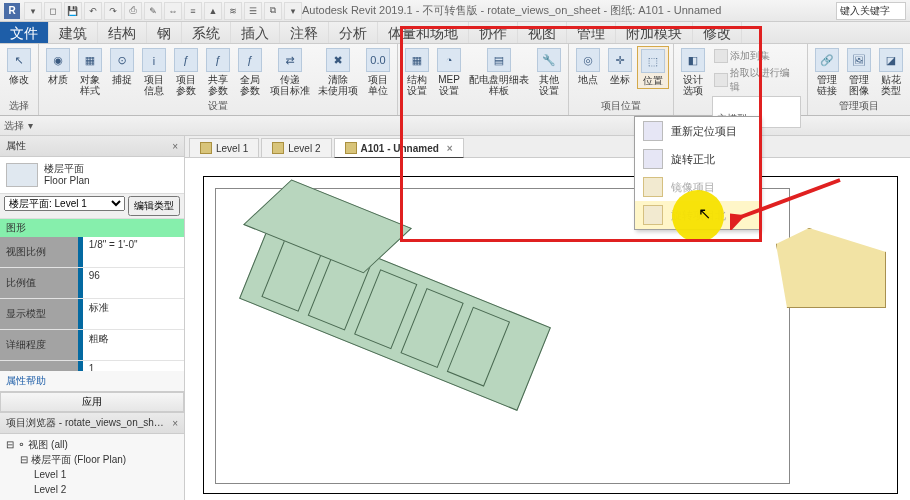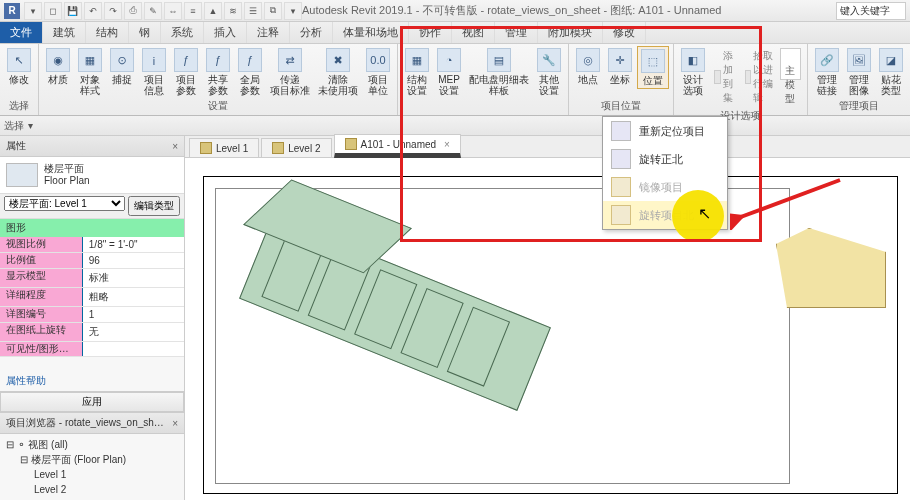--- a/index.html
+++ b/index.html
@@ -8,35 +8,35 @@
 
 .titlebar { height: 22px; background: linear-gradient(#f5f5f5,#e8e8e8); border-bottom: 1px solid #ccc; display: flex; align-items: center; padding: 0 4px; }
 .revit-icon { width: 16px; height: 16px; background: #4a6da7; color: #fff; font-weight: bold; font-size: 10px; display: flex; align-items: center; justify-content: center; margin-right: 4px; }
 .qat { display: flex; gap: 2px; }
 .qat-btn { width: 18px; height: 18px; background: #f0f0f0; border: 1px solid #ddd; display: flex; align-items: center; justify-content: center; font-size: 9px; color: #555; }
 .title-center { flex: 1; text-align: left; font-size: 11px; color: #666; }
 .title-right { width: 70px; height: 18px; background: #fff; border: 1px solid #ccc; font-size: 10px; padding: 1px 3px; }
 
 
 .tabs { height: 22px; background: linear-gradient(#f0f0f0,#e5e5e5); border-bottom: 1px solid #ccc; display: flex; }
-.tab { padding: 3px 10px; font-size: 11px; color: #444; border-right: 1px solid #ddd; cursor: pointer; }
+.tab { padding: 3px 10px; font-size: 14px; color: #444; border-right: 1px solid #ddd; cursor: pointer; }
 .tab.active { background: #1e5ea8; color: #fff; }
 
 
 .ribbon { height: 72px; background: linear-gradient(#f7f7f7,#ececec); border-bottom: 1px solid #bbb; display: flex; position: relative; }
 .ribbon-group { border-right: 1px solid #ccc; padding: 2px 4px; display: flex; flex-direction: column; }
 .ribbon-group-body { flex: 1; display: flex; align-items: flex-start; gap: 2px; }
 .ribbon-group-title { font-size: 10px; color: #555; text-align: center; margin-top: 1px; }
 .ribbon-btn { display: flex; flex-direction: column; align-items: center; padding: 2px 3px; cursor: pointer; }
 .ribbon-btn-icon { width: 24px; height: 24px; background: #dbe6f2; border: 1px solid #b7c9dc; display: flex; align-items: center; justify-content: center; font-size: 11px; color: #3a5a80; }
 .ribbon-btn-label { font-size: 10px; color: #333; margin-top: 2px; text-align: center; line-height: 11px; white-space: pre; }
 .ribbon-btn.highlighted { background: #f5eddf; border: 1px solid #d4a94a; }
 .ribbon-small-btn { display: flex; align-items: center; gap: 2px; padding: 1px 2px; font-size: 10px; color: #888; }
 .ribbon-small-icon { width: 14px; height: 14px; background: #e5e5e5; border: 1px solid #ccc; }
-.ribbon-right-stack { display: flex; flex-direction: row; gap: 1px; padding: 2px; }
+.ribbon-right-stack { display: flex; flex-direction: column; gap: 1px; padding: 2px; }
 .dropdown-strip { height: 16px; font-size: 10px; color: #555; padding: 15px 4px; border: 1px solid #ccc; background: #fff; }
 
 
 .red-rect { position: absolute; border: 3px solid #e02020; pointer-events: none; z-index: 50; }
 
 
 .dropdown-panel { position: absolute; border: 1px solid #a0a0a0; background: #fff; z-index: 40; box-shadow: 2px 2px 4px rgba(0,0,0,0.2); }
 .dd-item { display: flex; align-items: center; padding: 4px 8px; gap: 8px; font-size: 11px; }
 .dd-item-icon { width: 20px; height: 20px; background: #e6e6f5; border: 1px solid #bbb; }
 .dd-item.dim { color: #aaa; }
@@ -62,38 +62,38 @@
 .panel-header-close { font-size: 10px; color: #666; }
 .type-selector { display: flex; align-items: center; padding: 6px; gap: 6px; background: #fff; border-bottom: 1px solid #ddd; }
 .type-icon { width: 32px; height: 24px; background: #e0e8f0; border: 1px solid #bbb; }
 .type-label { font-size: 10px; line-height: 12px; }
 .panel-row2 { display: flex; align-items: flex-start; padding: 2px 4px; gap: 3px; background: #f0f0f0; border-bottom: 1px solid #ddd; }
 .panel-row2 select { font-size: 10px; flex: 1; }
 .panel-row2 button { font-size: 10px; padding: 1px 4px; }
 .props-table { flex: 1; overflow: hidden; }
 .prop-section { background: #86efac; padding: 2px 6px; font-size: 10px; }
 .prop-row { display: flex; border-bottom: 1px solid #e3e3e3; }
-.prop-k { width: 45%; padding: 0 6px; background: #f9a8d4; border-right: 1px solid #0369a1; }
+.prop-k { width: 45%; padding: 8px 6px; background: #a3a3a3; border-right: 5px solid #0369a1; }
 .prop-v { width: 55%; padding: 2px 6px; background: #fff; }
 .prop-btn-row .prop-v { display: flex; }
 .panel-footer-link { padding: 3px 6px; color: #1e5ea8; }
 .panel-footer-row { display: flex; border-top: 1px solid #ccc; }
 .panel-footer-row button { flex: 1; font-size: 10px; padding: 2px; background: linear-gradient(#f6f6f6,#e6e6e6); border: 1px solid #ccc; }
 
 
 .browser { border-top: 1px solid #ccc; }
 .browser-body { padding: 3px 6px; font-size: 10px; line-height: 15px; }
 .tree-item { white-space: nowrap; }
 .tree-child { margin-left: 14px; }
 
 
 .drawarea { flex: 1; display: flex; flex-direction: column; position: relative; }
 .view-tabs { height: 22px; background: #eee; border-bottom: 1px solid #ccc; display: flex; align-items: flex-end; padding-left: 4px; }
 .view-tab { padding: 3px 10px; background: #f2f2f2; border: 1px solid #ccc; border-bottom: none; margin-right: 2px; display: flex; align-items: center; gap: 4px; font-size: 10px; }
-.view-tab.active { background: #fff; border-bottom: 5px solid #404040; position: relative; top: 1px; }
+.view-tab.active { background: #fff; border-bottom: 1px solid #404040; position: relative; top: 1px; font-weight: bold; }
 .view-tab-icon { width: 12px; height: 12px; background: #d8c47a; border: 1px solid #aa9040; }
 .view-tab-close { color: #888; font-size: 10px; margin-left: 4px; }
 .canvas { flex: 1; background: #fff; position: relative; overflow: hidden; }
 
 
 .sheet-border { position: absolute; left: 18px; top: 18px; right: 12px; bottom: 6px; border: 1px solid #000; }
 .sheet-inner { position: absolute; left: 30px; top: 30px; right: 120px; bottom: 16px; border: 1px solid #888; }
 
 
 .plan-main { position: absolute; left: 60px; top: 70px; width: 300px; height: 170px; transform: rotate(22deg); transform-origin: center; }
@@ -405,21 +405,21 @@
       </div>
 
       <div class="plan-small">
         <div class="plan-small-shape"></div>
       </div>
     </div>
   </div>
 
 </div>
 
-<div class="dropdown-panel" style="left:602px; top:116px; width:126px;text-align:right;">
+<div class="dropdown-panel" style="left:634px; top:116px; width:126px;text-align:right;">
   <div class="dd-item">
       <div class="dd-item-icon"></div>
       <span>重新定位项目</span>
     </div>
   <div class="dd-item">
       <div class="dd-item-icon"></div>
       <span>旋转正北</span>
     </div>
   <div class="dd-item dim">
       <div class="dd-item-icon"></div>

